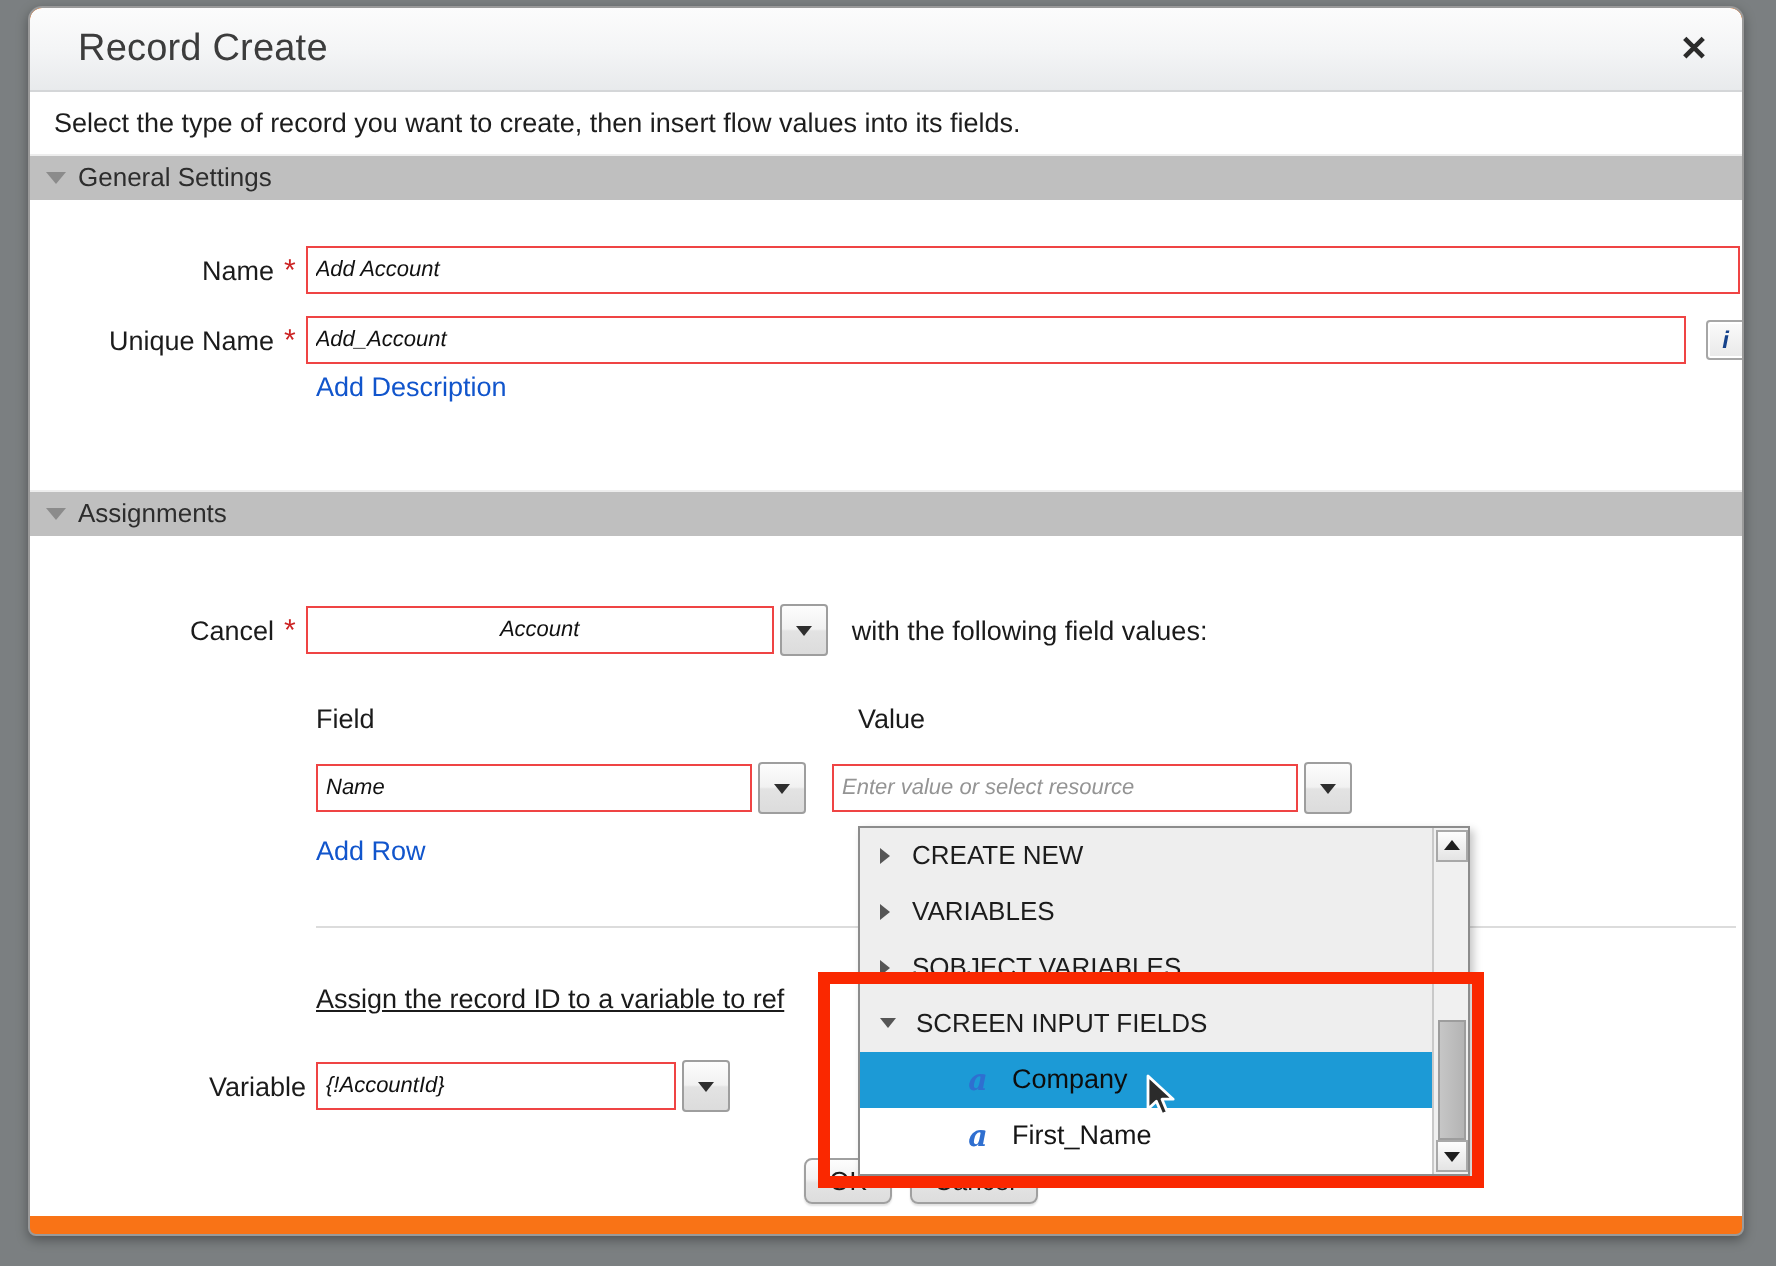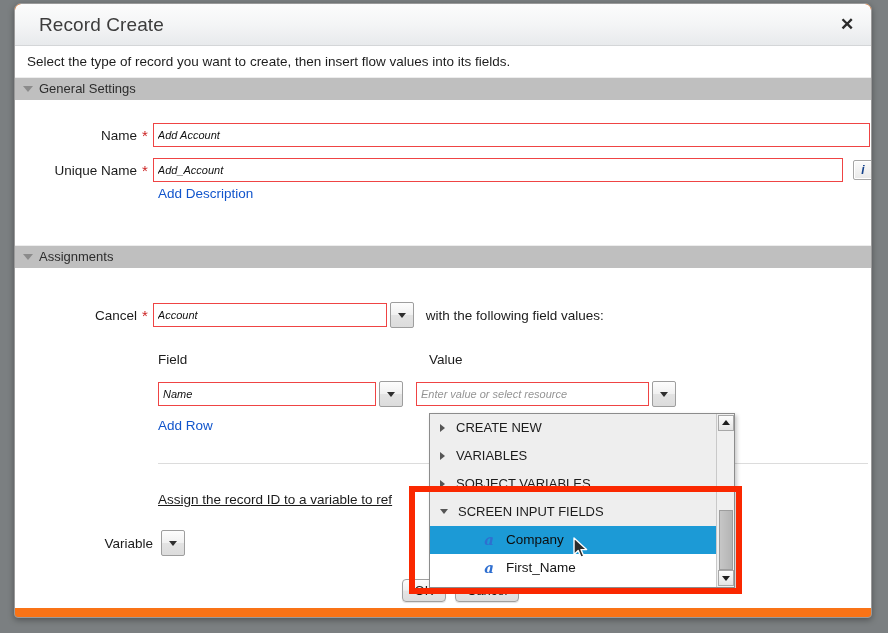--- a/index.html
+++ b/index.html
@@ -411,21 +411,21 @@
 
   <div class="section-header">
     <span class="tri"></span><span>Assignments</span>
   </div>
 
   <div class="panel" id="assign-panel">
 
     <div class="frow" style="left:0; top:34px;">
       <div class="flabel" style="width:122px;">Cancel</div>
       <div class="req">*</div>
-      <input class="txt" id="create-input" style="width: 234px;" value="Account">
+      <input class="txt" id="create-input" style="width: 234px; text-align: center;" value="Account">
       <div class="ddbtn"></div>
       <div class="plaintext" style="margin-left:12px;">with the following field values:</div>
     </div>
 
     <div class="plaintext" style="position:absolute; left:143px; top:84px;">Field</div>
     <div class="plaintext" style="position:absolute; left:414px; top:84px;">Value</div>
 
     <div class="frow" style="left:143px; top:113px;">
       <input class="txt" id="field-input" style="width: 218px;" value="Name">
       <div class="ddbtn"></div>
@@ -437,20 +437,21 @@
     <div style="position:absolute; left:143px; top:150px;">
       <span class="link">Add Row</span>
     </div>
 
     <div class="divider" style="left:143px; top:195px; width:710px;"></div>
 
     <div class="plaintext" style="position:absolute; left:143px; top:224px;text-decoration:underline;">Assign the record ID to a variable to ref</div>
 
     <div class="frow" style="left:0; top:262px;">
       <div class="flabel" style="width:138px;">Variable</div>
+      <input class="txt" id="variable-input" style="width: 180px;" value="{!AccountId}">
       <div class="ddbtn"></div>
     </div>
   </div>
 
   <div id="footer">
     <button class="btn" id="ok-btn">OK</button>
     <button class="btn" id="cancel-btn">Cancel</button>
   </div>
 
   <div id="res-dropdown">

